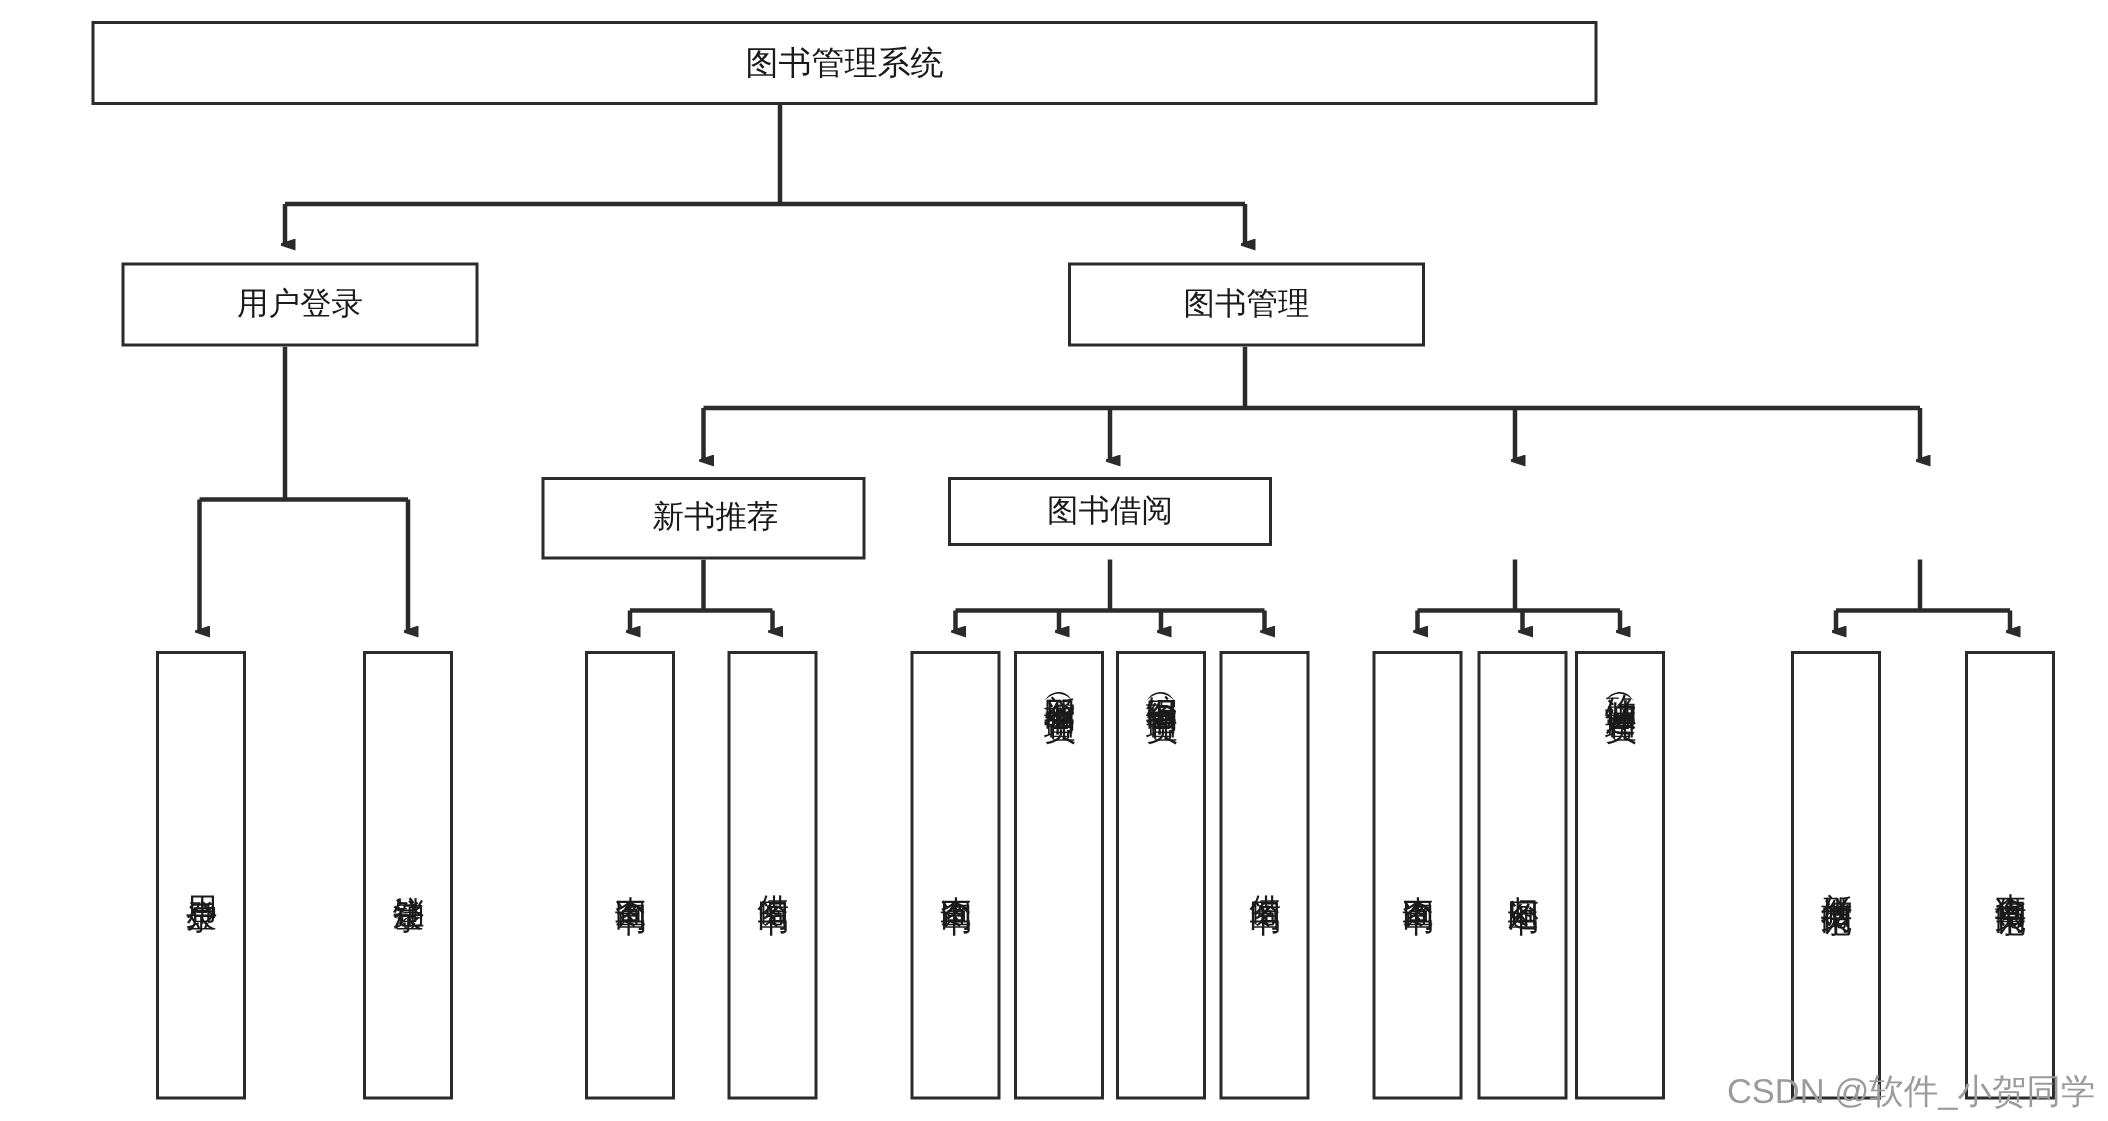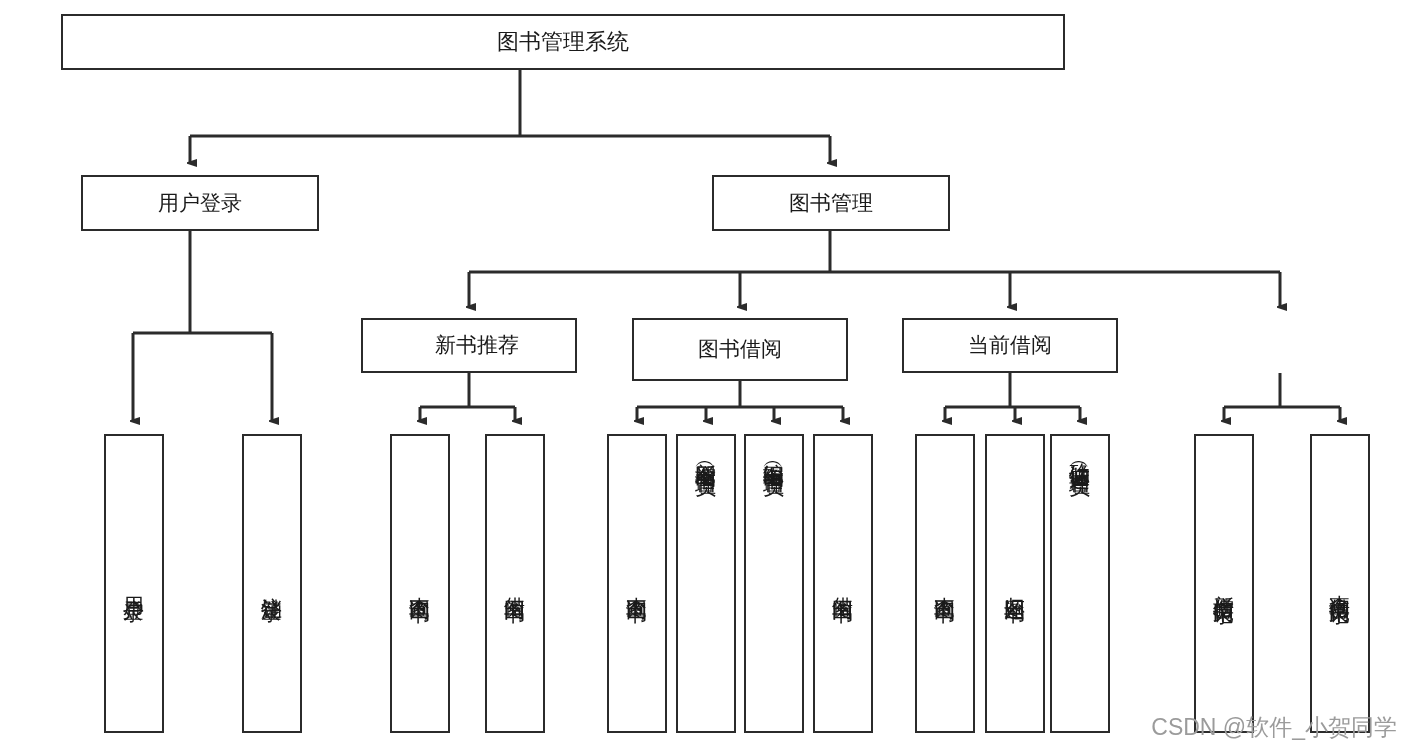--- a/index.html
+++ b/index.html
@@ -137,25 +137,22 @@
   <div class="node h" style="left:81px; top:175px; width:238px; height:56px;">
     <span class="node-label">用户登录</span>
   </div>
   <div class="node h" style="left:712px; top:175px; width:238px; height:56px;justify-content:center;">
     <span class="node-label">图书管理</span>
   </div>
 
   <div class="node h" style="left:361px; top:318px; width:216px; height:55px;padding-left:16px;">
     <span class="node-label">新书推荐</span>
   </div>
-  <div class="node h" style="left:632px; top:318px; width:216px; height:63px;">
+  <div class="node h" style="left:632px; top:318px; width:216px; height:46px;">
     <span class="node-label">图书借阅</span>
-  </div>
-  <div class="node h" style="left:902px; top:318px; width:216px; height:55px;">
-    <span class="node-label">当前借阅</span>
   </div>
 
   <div class="node v center" style="left:104px; top:434px; width:60px; height:299px;">
     <span class="node-label">用户登录</span>
   </div>
   <div class="node v center" style="left:242px; top:434px; width:60px; height:299px;">
     <span class="node-label">注销登录</span>
   </div>
 
   <div class="node v center" style="left:390px; top:434px; width:60px; height:299px;">

